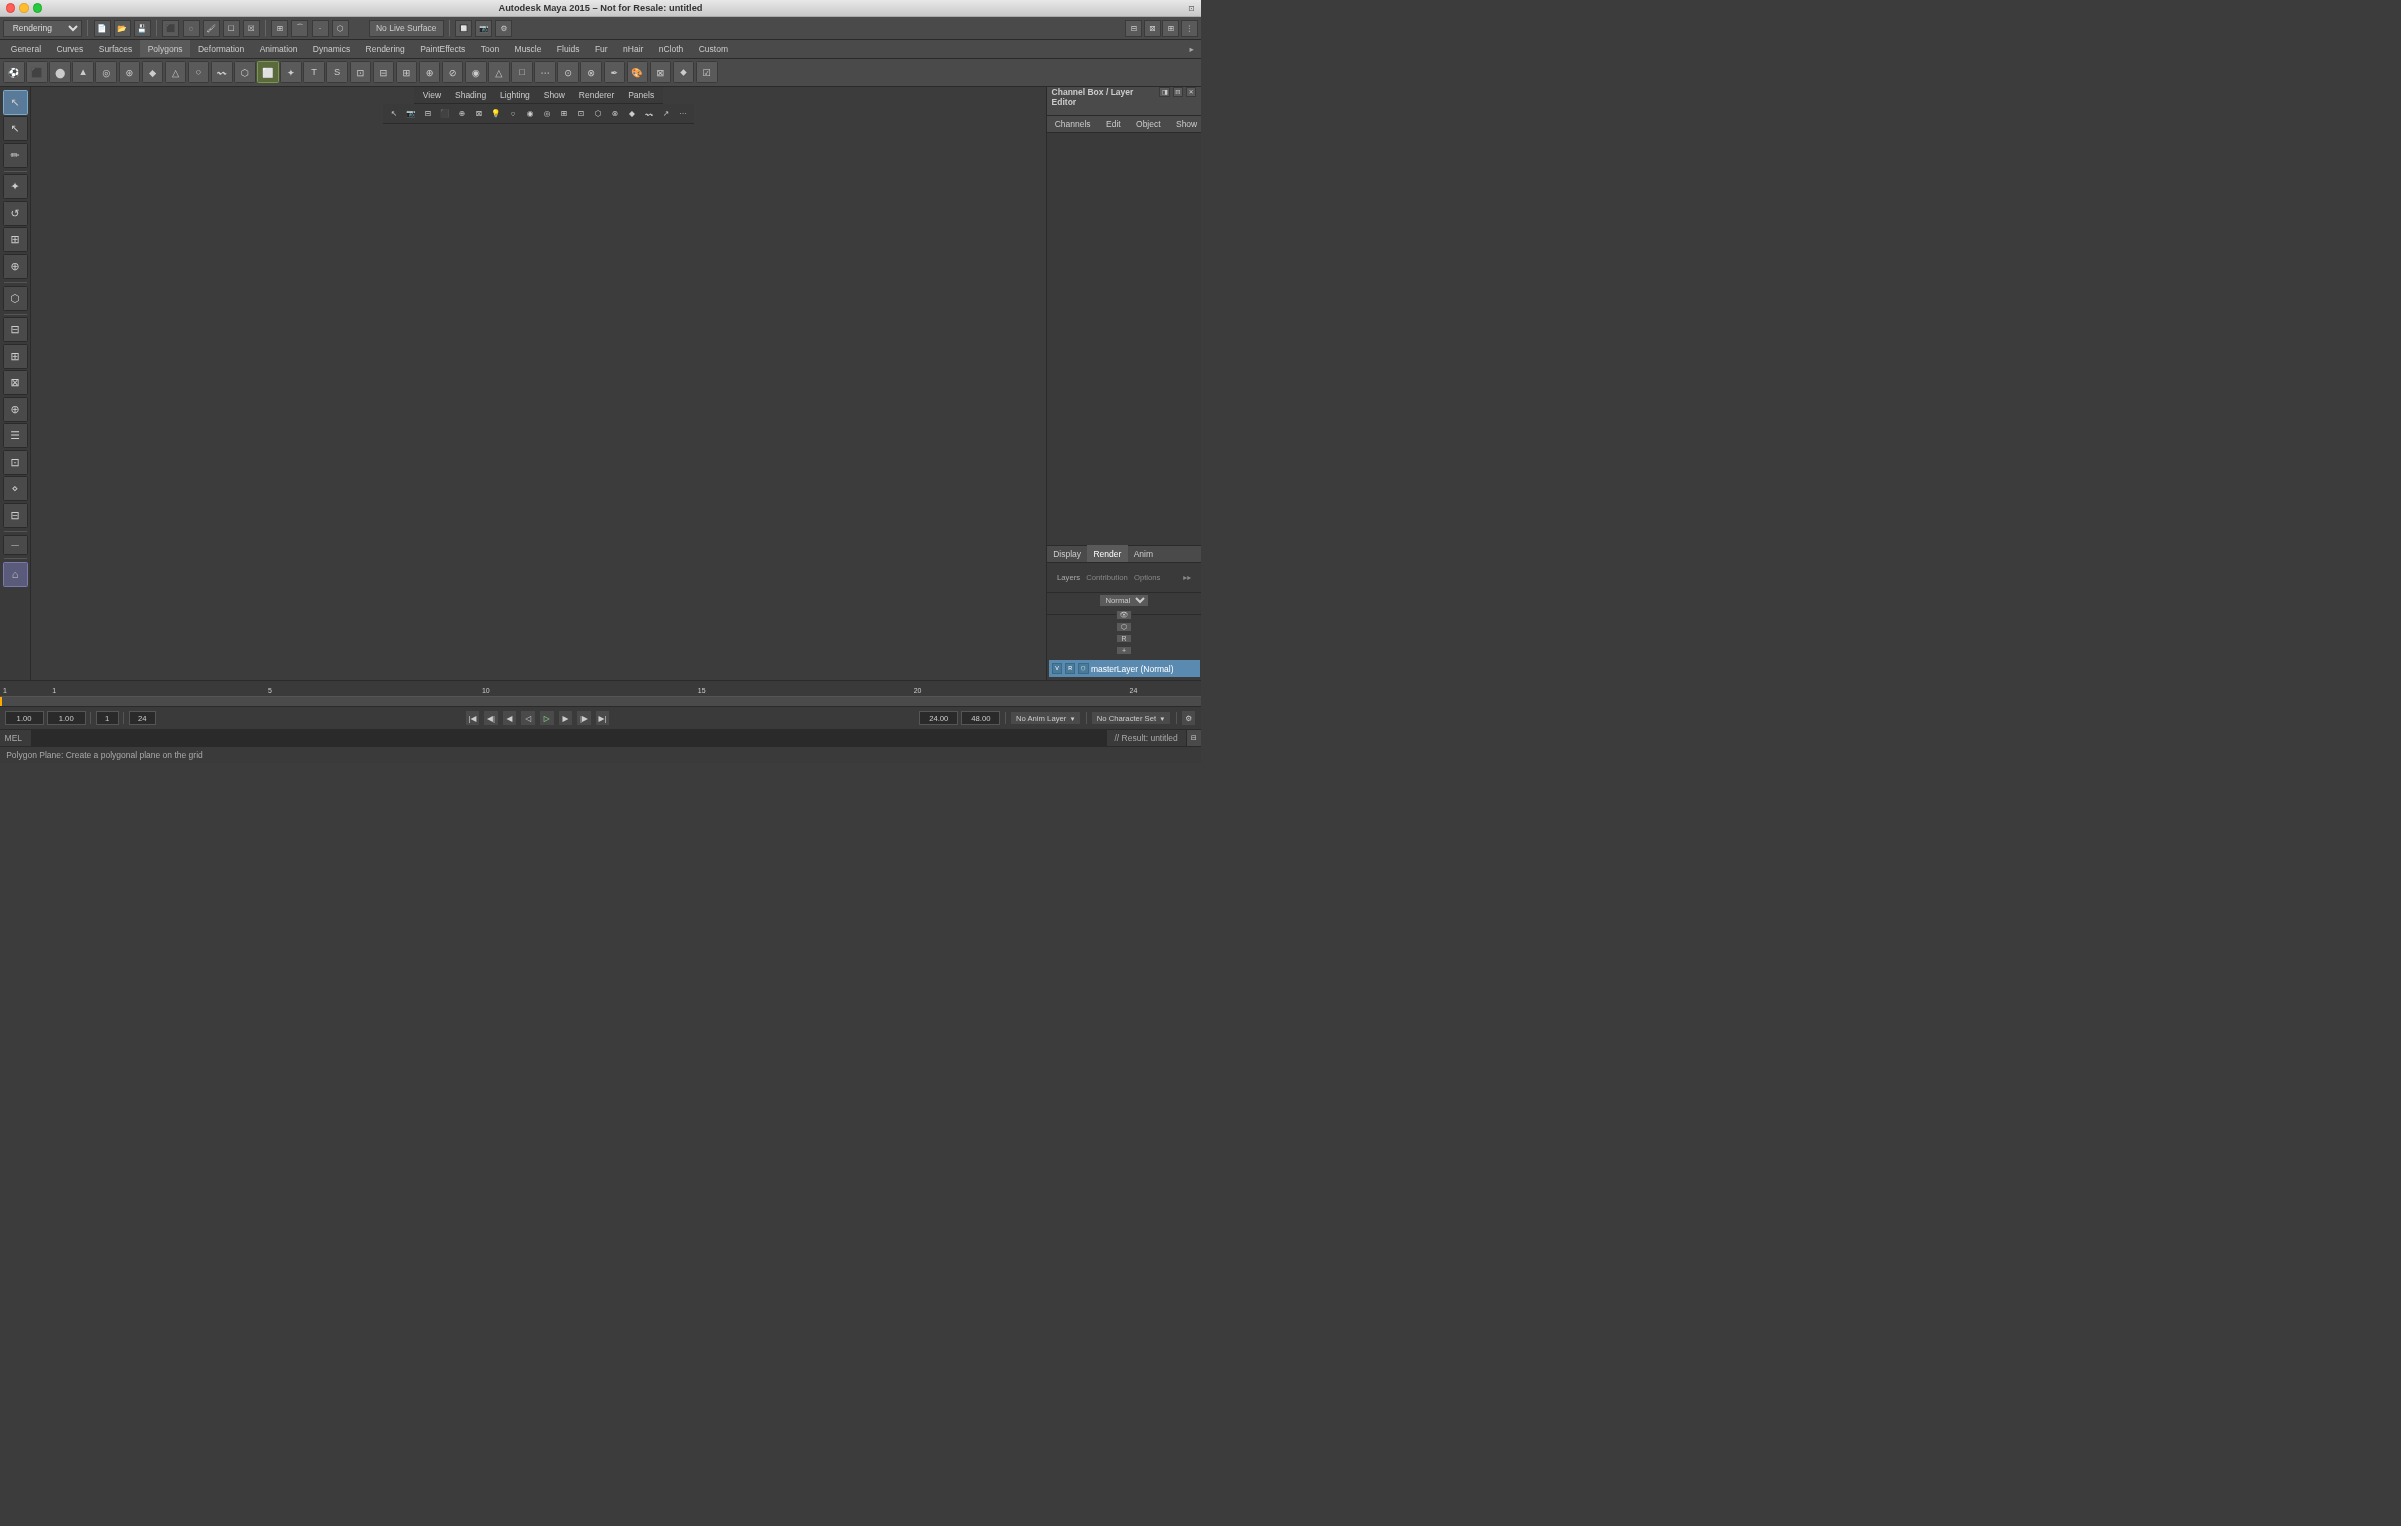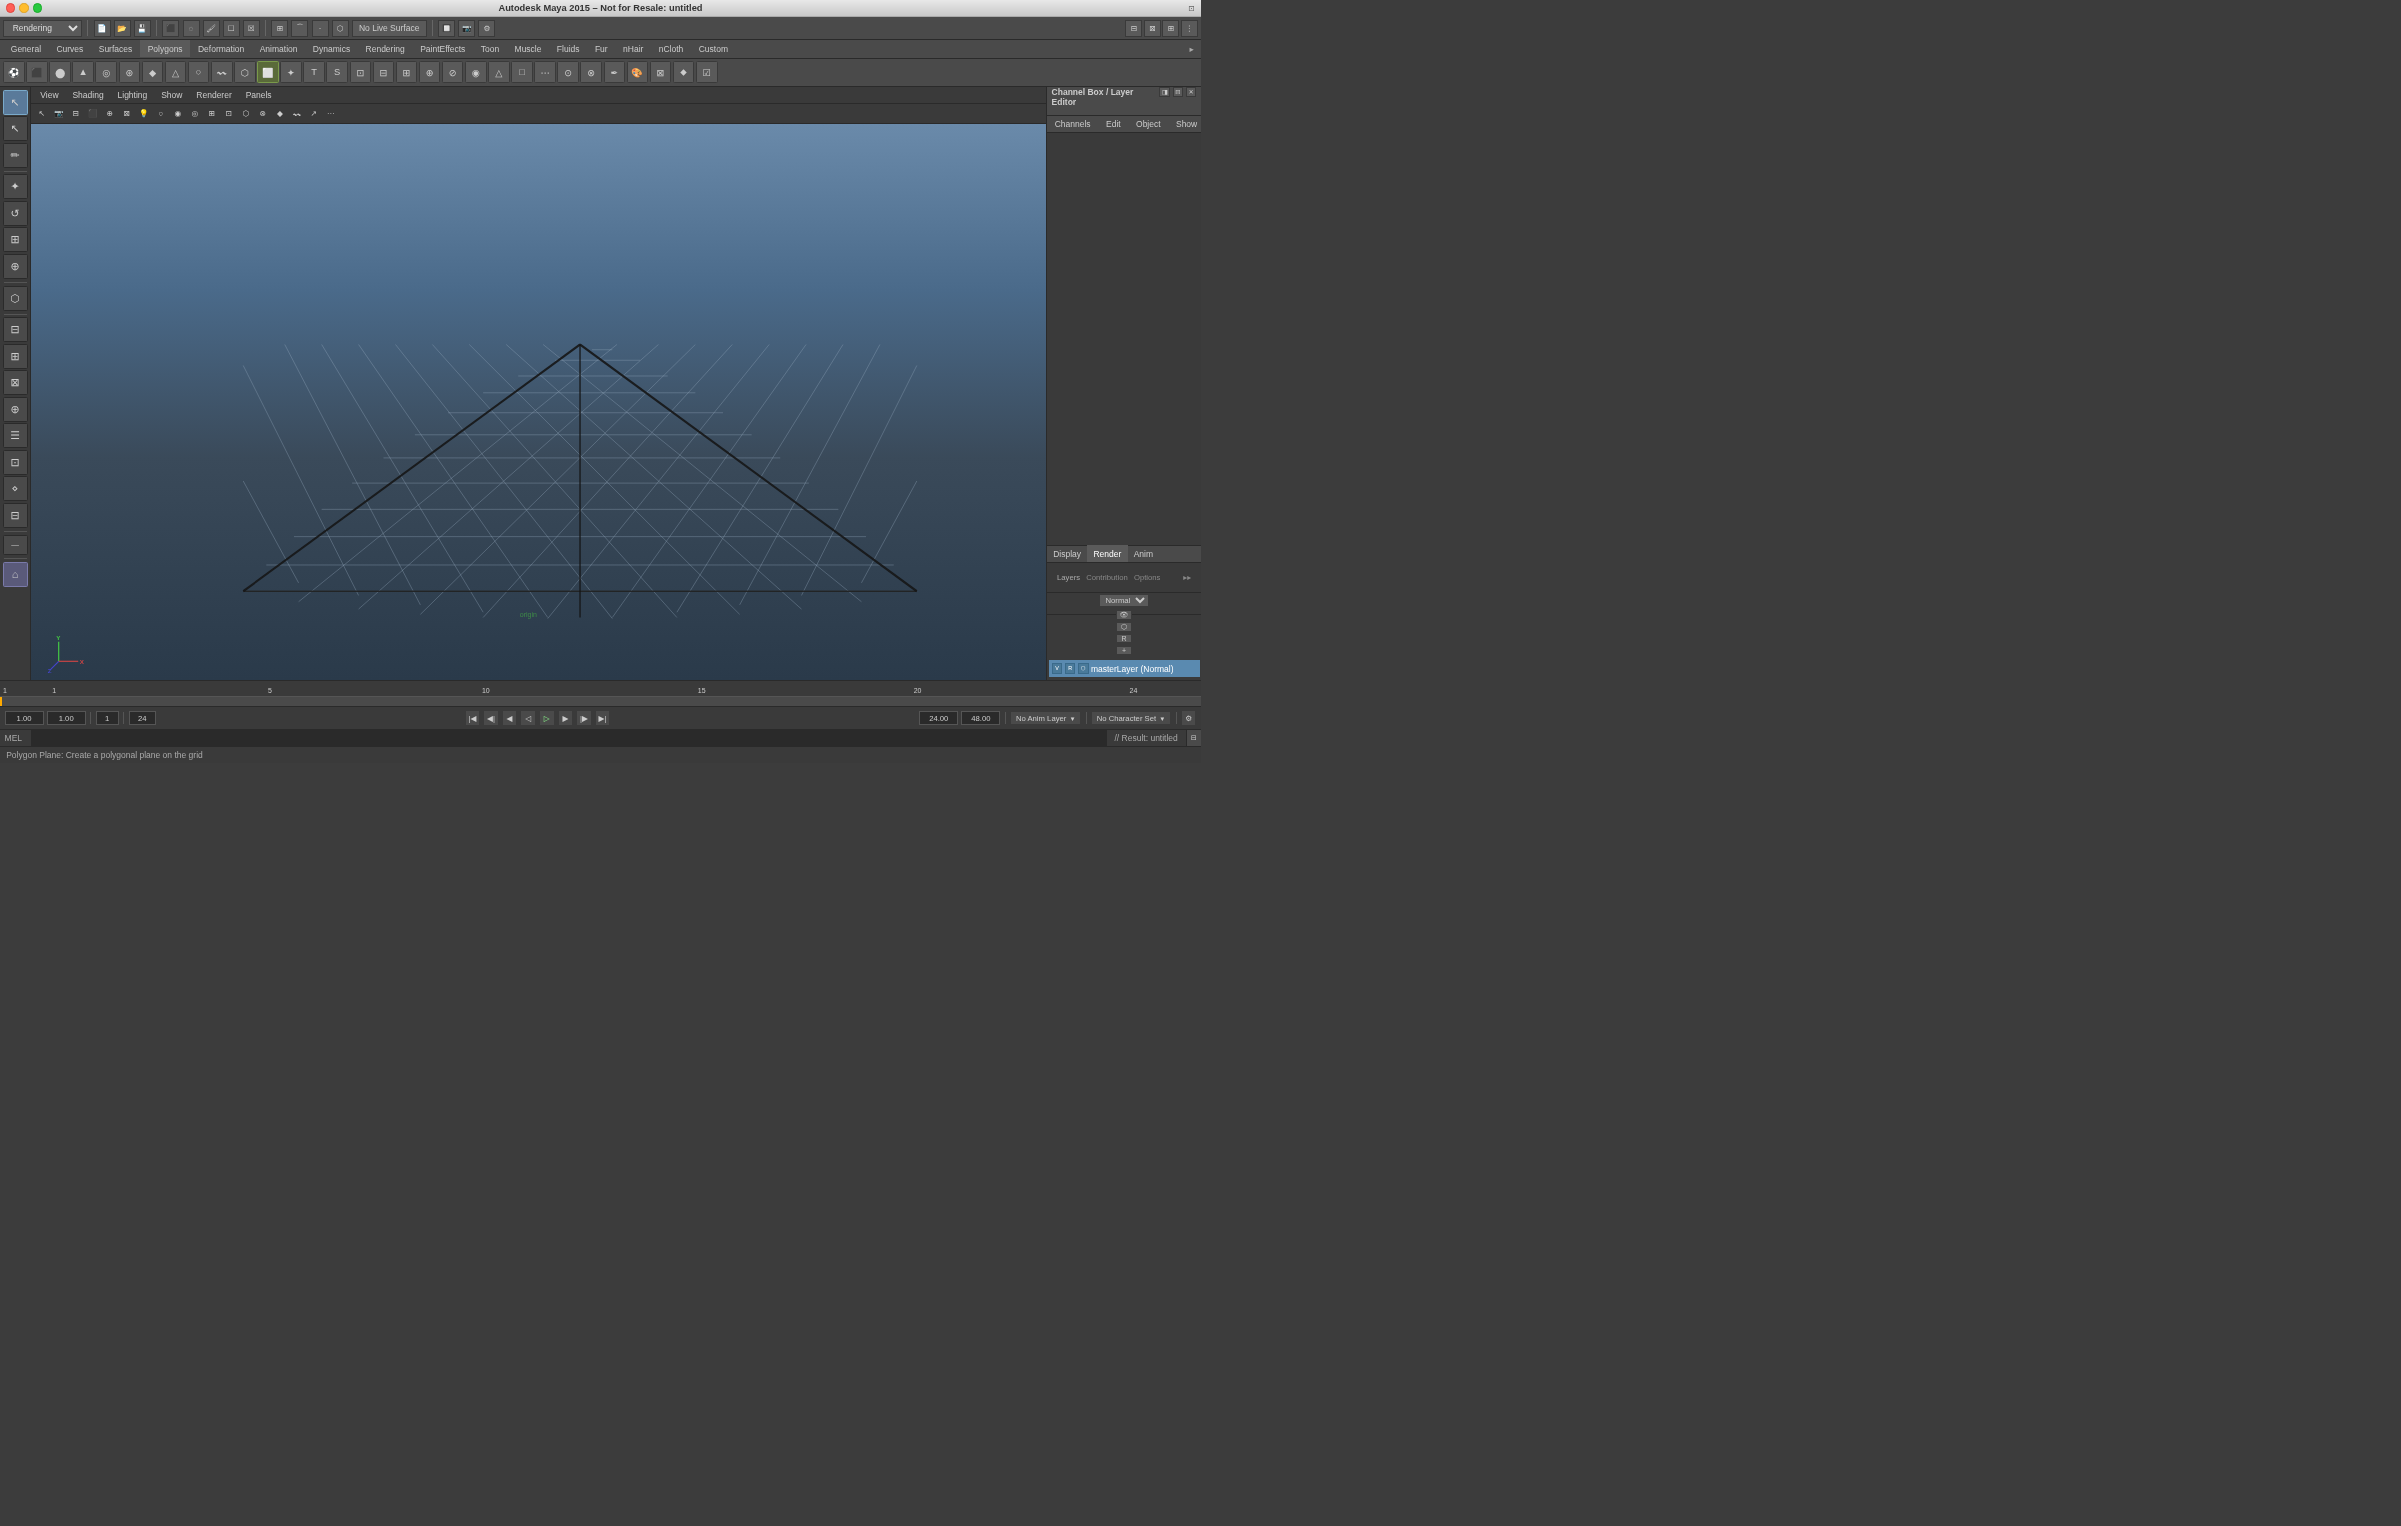--- a/index.html
+++ b/index.html
@@ -90,20 +90,21 @@
       color: #ccc;
     }
     .live-surface-btn {
       background: #5a5a5a;
       border: 0.8px solid #3a3a3a;
       color: #ccc;
       font-size: 8.5px;
       padding: 1.5px 6.2px;
       height: 17px;
       cursor: pointer;
+      margin-left: 17px;
     }
 
     
     #menu-bar {
       height: 18.5px;
       background: #4a4a4a;
       display: flex;
       align-items: center;
       padding: 0 3.1px;
       border-bottom: 0.8px solid #2a2a2a;
@@ -203,20 +204,21 @@
       font-size: 7.7px;
       color: #ccc;
       border-radius: 1.5px;
     }
 
     
     #viewport-container {
       flex: 1;
       display: flex;
       flex-direction: column;
+      align-items: center;
     }
     #viewport-menubar {
       height: 17px;
       background: #3a3a3a;
       display: flex;
       align-items: center;
       padding: 0 3.1px;
       gap: 1.5px;
       border-bottom: 0.8px solid #2a2a2a;
     }

